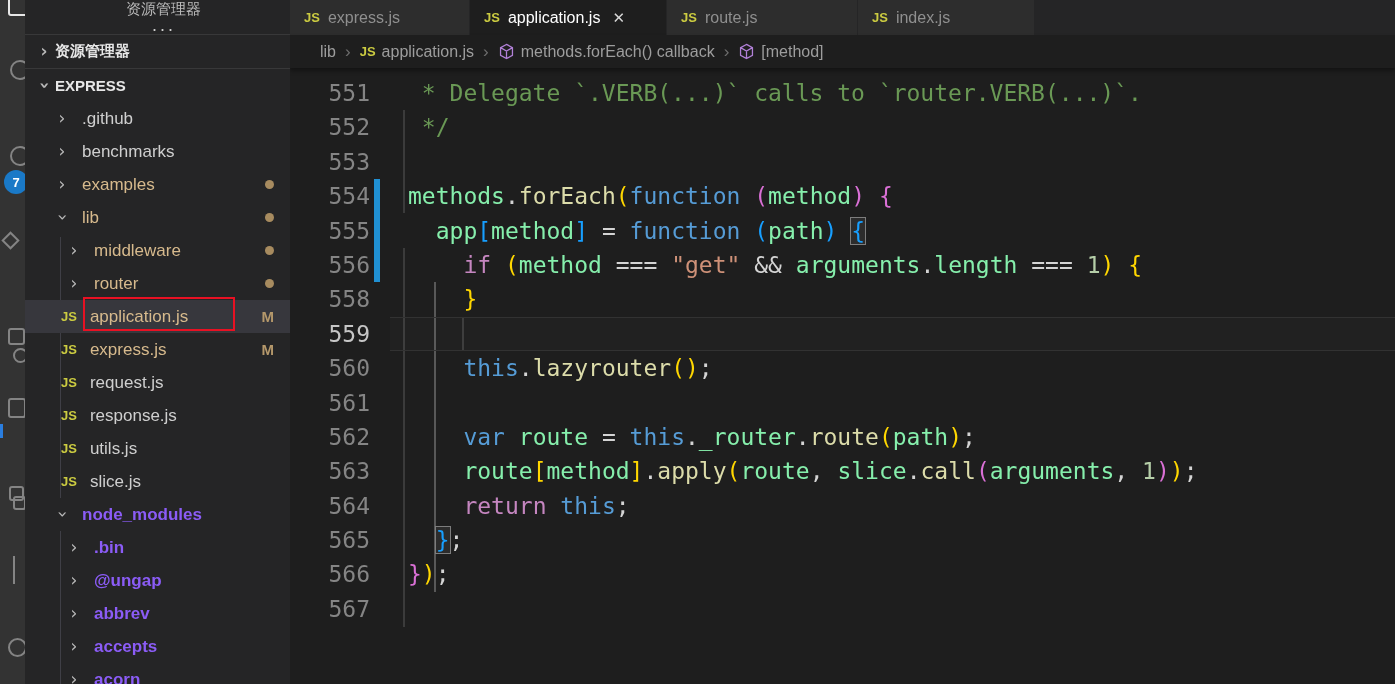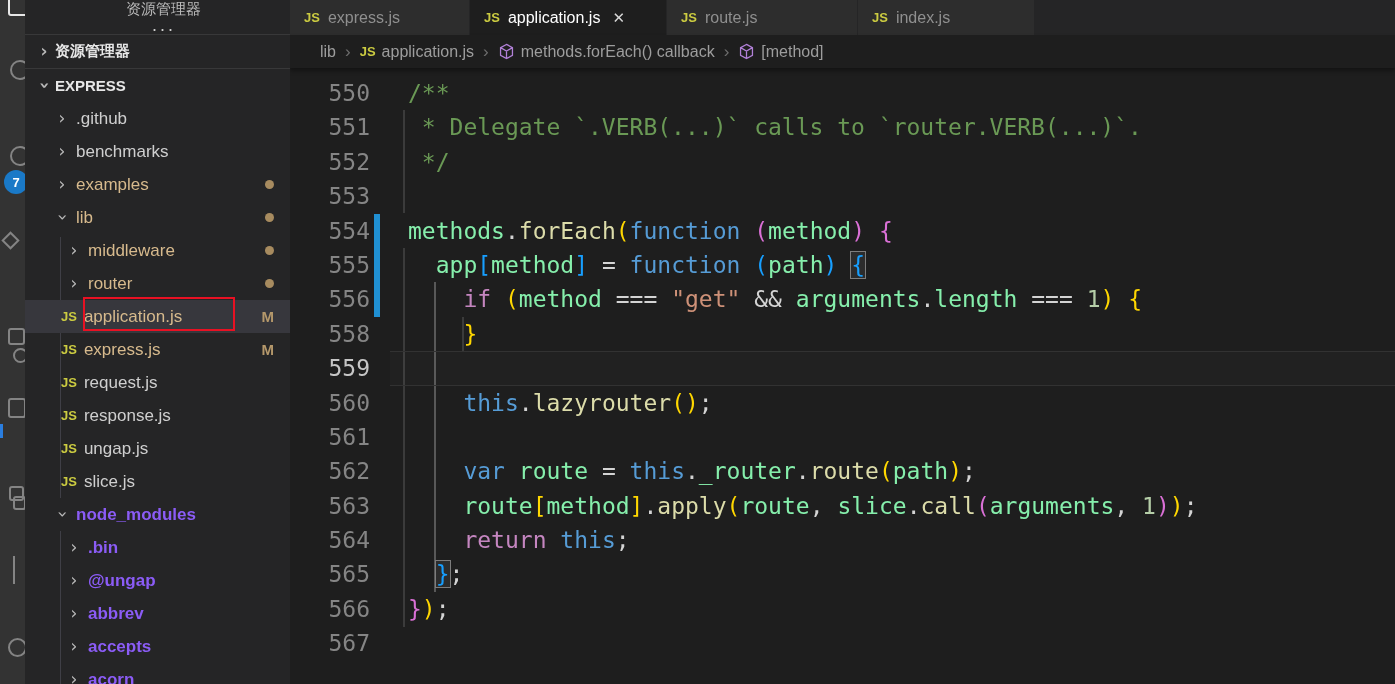--- a/index.html
+++ b/index.html
@@ -24,21 +24,21 @@
   .sb-more { color:#cfcfcf; font-size:18px; letter-spacing:2px; cursor:pointer; }
   .sb-header { height:34px; display:flex; align-items:center; color:#e7e7e7; font-weight:bold; font-size:15px;
                border-top:1px solid rgba(255,255,255,0.09); cursor:pointer; }
   .sb-header .chev { margin:0 4px 0 12px; }
   .chev { display:inline-block; color:#b8b8b8; font-size:17px; width:14px; text-align:center;
           font-family:"DejaVu Sans",sans-serif; line-height:1; }
   .chev.open { transform:rotate(90deg); }
   .tree { position:relative; }
   .trow { height:33px; display:flex; align-items:center; padding-right:16px; cursor:pointer; position:relative; }
   .trow.sel { background:#37373d; }
-  .trow .label { margin-left:7px; font-size:17px; }
+  .trow .label { margin-left:13px; font-size:17px; }
   .c-plain { color:#cfcfcf; } .c-mod { color:#d7ba8d; } .c-dim { color:#8b5cf6;font-weight:bold; }
   .ind1 { margin-left:30px; } .ind2 { margin-left:42px; } .find2 { margin-left:36px; }
   .jsicon { color:#cbcb41; font-weight:bold; font-size:13px; font-style:normal; letter-spacing:0; }
   .sp { flex:1; }
   .dotb { width:9px; height:9px; border-radius:50%; background:#a78b5f; }
   .mbadge { color:#b5986b; font-size:15px; font-weight:bold; }
   .tguide { position:absolute; width:1px; background:#3f3f46; left:35px; }
   .redbox { position:absolute; left:58px; top:297px; width:152px; height:34px; border:2px solid #e81123; z-index:6; pointer-events:none; }
 
   
@@ -162,21 +162,21 @@
           <span class="label c-plain">request.js</span>
           <span class="sp"></span>
         </div>
         <div class="trow">
           <span class="jsicon find2">JS</span>
           <span class="label c-plain">response.js</span>
           <span class="sp"></span>
         </div>
         <div class="trow">
           <span class="jsicon find2">JS</span>
-          <span class="label c-plain">ungap.js</span>
+          <span class="label c-plain">utils.js</span>
           <span class="sp"></span>
         </div>
         <div class="trow">
           <span class="jsicon find2">JS</span>
           <span class="label c-plain">slice.js</span>
           <span class="sp"></span>
         </div>
         <div class="trow">
           <span class="chev open ind1">›</span>
           <span class="label c-dim">node_modules</span>
@@ -257,21 +257,20 @@
             </svg>
           </span>
           <span>[method]</span>
         </span>
       </div>
     <div class="editor" id="editor">
       <div class="guide" style="left:113px; top:42px;  height:103px;"></div>
       <div class="guide" style="left:113px; top:180px; height:379px;"></div>
       <div class="guide active" style="left:144px; top:214px; height:310px;"></div>
       <div class="guide" style="left:172px; top:249px; height:34px;"></div>
-    <div class="cl"><span class="ln">550</span><span class="ctext"><span class="tk-cm">/**</span></span></div>
         <div class="cl"><span class="ln">551</span><span class="ctext"><span class="tk-cm"> * Delegate `.VERB(...)` calls to `router.VERB(...)`.</span></span></div>
         <div class="cl"><span class="ln">552</span><span class="ctext"><span class="tk-cm"> */</span></span></div>
         <div class="cl"><span class="ln">553</span><span class="ctext"></span></div>
         <div class="cl"><span class="ln">554</span><span class="gitbar"></span><span class="ctext"><span class="tk-vr">methods</span><span class="tk-df">.</span><span class="tk-fn">forEach</span><span class="tk-b1">(</span><span class="tk-kw">function</span><span class="tk-df"> </span><span class="tk-b2">(</span><span class="tk-vr">method</span><span class="tk-b2">)</span><span class="tk-df"> </span><span class="tk-b2">{</span></span></div>
         <div class="cl"><span class="ln">555</span><span class="gitbar"></span><span class="ctext"><span class="tk-df">  </span><span class="tk-vr">app</span><span class="tk-b3">[</span><span class="tk-vr">method</span><span class="tk-b3">]</span><span class="tk-df"> = </span><span class="tk-kw">function</span><span class="tk-df"> </span><span class="tk-b3">(</span><span class="tk-vr">path</span><span class="tk-b3">)</span><span class="tk-df"> </span><span class="tk-b3 boxed">{</span></span></div>
         <div class="cl"><span class="ln">556</span><span class="gitbar"></span><span class="ctext"><span class="tk-df">    </span><span class="tk-ct">if</span><span class="tk-df"> </span><span class="tk-b1">(</span><span class="tk-vr">method</span><span class="tk-df"> === </span><span class="tk-st">"get"</span><span class="tk-df"> &amp;&amp; </span><span class="tk-vr">arguments</span><span class="tk-df">.</span><span class="tk-vr">length</span><span class="tk-df"> === </span><span class="tk-nm">1</span><span class="tk-b1">)</span><span class="tk-df"> </span><span class="tk-b1">{</span></span></div>
         <div class="cl"><span class="ln">558</span><span class="ctext"><span class="tk-df">    </span><span class="tk-b1">}</span></span></div>
         <div class="cl cur"><span class="ln">559</span><span class="ctext"></span></div>
         <div class="cl"><span class="ln">560</span><span class="ctext"><span class="tk-df">    </span><span class="tk-kw">this</span><span class="tk-df">.</span><span class="tk-fn">lazyrouter</span><span class="tk-b1">(</span><span class="tk-b1">)</span><span class="tk-df">;</span></span></div>
         <div class="cl"><span class="ln">561</span><span class="ctext"></span></div>

